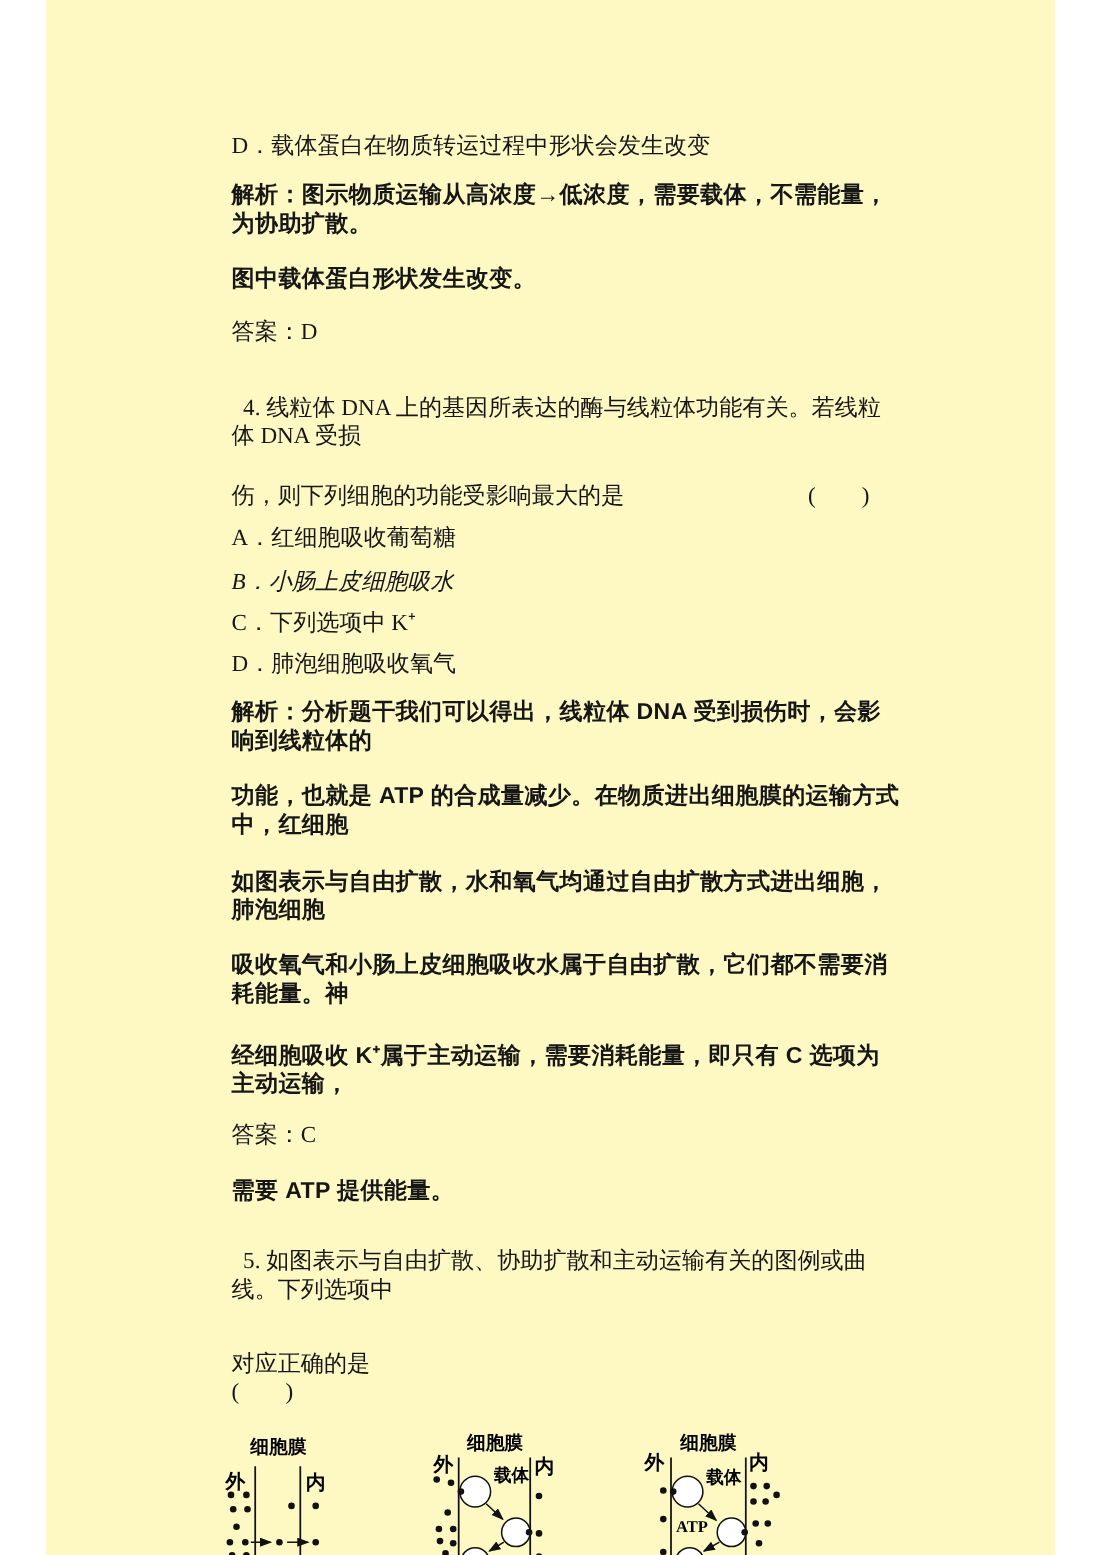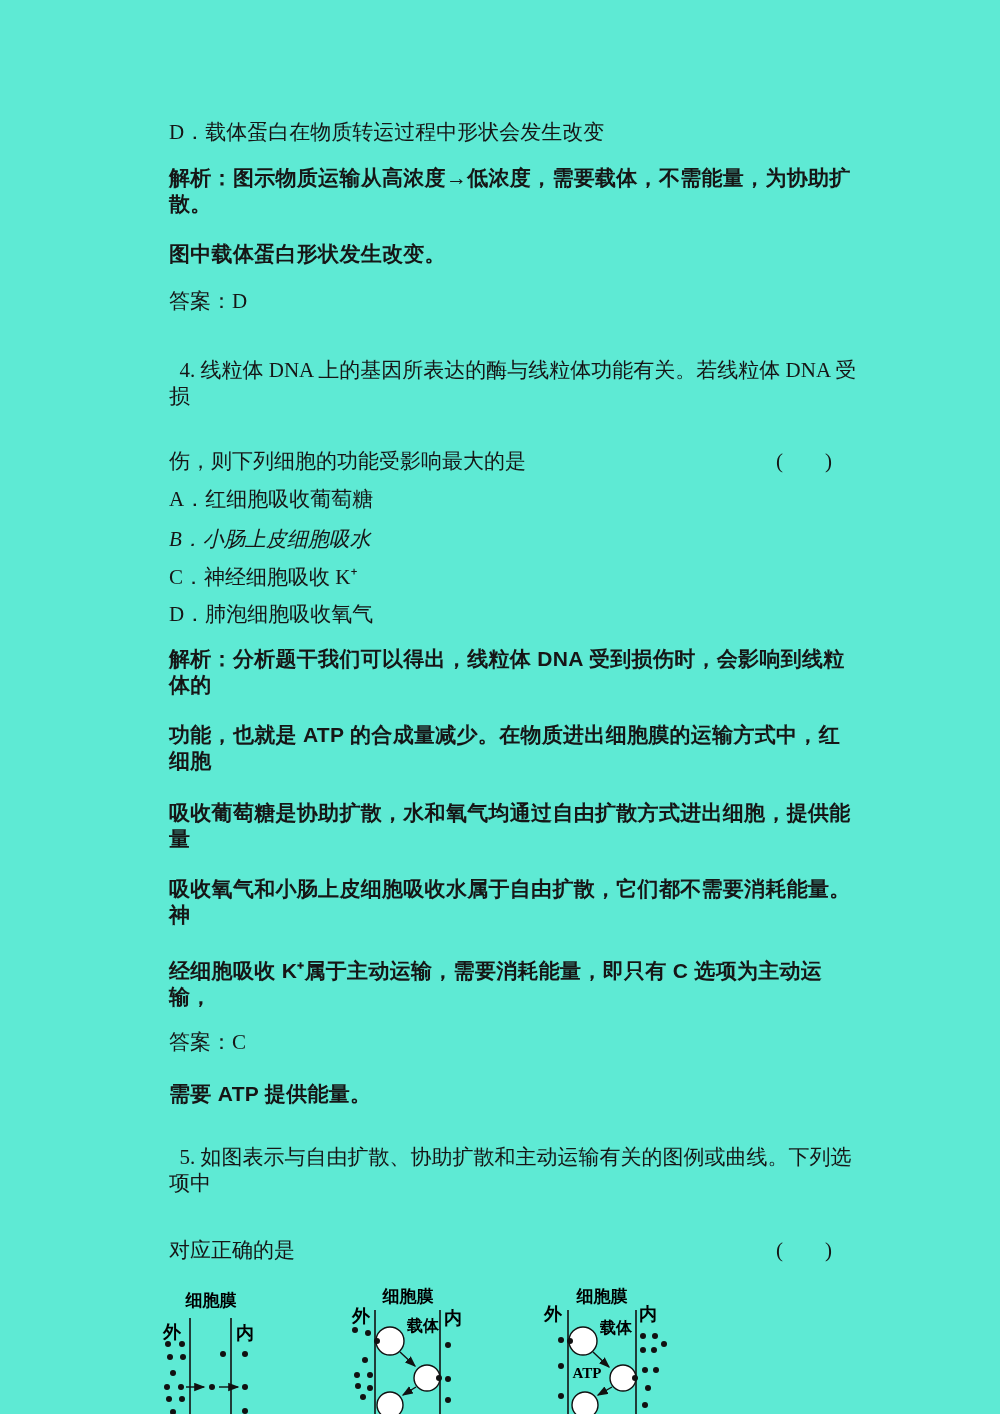--- a/index.html
+++ b/index.html
@@ -1,38 +1,38 @@
 <!DOCTYPE html>
 <html><head>
 <meta charset="utf-8">
 <style>
   * { margin: 0; padding: 0; box-sizing: border-box; }
   html, body { background: #ffffff; }
   .page {
-    width: 1000px; height: 1414px;
-    background: #5eead4;
+    width: 917px; height: 1414px;
+    background: #fef9c3;
     color: #161616;
     position: relative;
     overflow: hidden;
     font-family: "Liberation Serif", serif;
     margin: 0 auto;
   }
   .content { padding: 119px 140px 0 169px; }
   .line { font-size: 21px; line-height: 26px; white-space: pre-wrap; }
   .serif { font-family: "Liberation Serif", serif; }
   .ana {
     font-family: "Liberation Sans", sans-serif;
     font-weight: 700;
     letter-spacing: 0.3px;
   }
   .qnum { display: inline-block; width: 21px; margin-left: -21px; }
   .flexline { display: flex; justify-content: space-between; align-items: baseline; }
   .bracket { margin-right: 28px; white-space: pre; }
-  .mt11 { margin-top: 11px; } .mt12 { margin-top: 12px; } .mt13 { margin-top: 13px; }
-  .mt14 { margin-top: 14px; font-style: italic; } .mt15 { margin-top: 15px; } .mt17 { margin-top: 17px; }
+  .mt11 { margin-top: 11px; } .mt12 { margin-top: 12px; } .mt13 { margin-top: 2px; }
+  .mt14 { margin-top: 14px; font-style: italic; } .mt15 { margin-top: 15px; flex-direction: column; } .mt17 { margin-top: 17px; }
   .mt19 { margin-top: 19px; } .mt20 { margin-top: 20px; } .mt21 { margin-top: 21px; }
   .mt24 { margin-top: 24px; } .mt26 { margin-top: 26px; } .mt30 { margin-top: 30px; }
   .diagram-row { display: flex; margin-left: -19px; }
   .diagram-row svg { display: block; flex: 0 0 auto; }
   .dia-title { font: bold 17px "Liberation Serif", serif; }
   .dia-side  { font: bold 18px "Liberation Serif", serif; }
   .dia-sub   { font: bold 16px "Liberation Serif", serif; }
   .dia-atp   { font: bold 15px "Liberation Serif", serif; }
   .dia-num   { font: 24px "Liberation Serif", serif; }
   .mem { stroke: #111; stroke-width: 1.6; }
@@ -53,26 +53,26 @@
 
     <div class="line serif mt17">
       <span class="qnum">4.</span><span>线粒体 DNA 上的基因所表达的酶与线粒体功能有关。若线粒体 DNA 受损</span>
     </div>
     <div class="line serif mt13 flexline">
       <span>伤，则下列细胞的功能受影响最大的是</span>
       <span class="bracket">(　　)</span>
     </div>
     <div class="line serif mt12">A．红细胞吸收葡萄糖</div>
     <div class="line serif mt14">B．小肠上皮细胞吸水</div>
-    <div class="line serif mt12">C．神经细胞吸收 K⁺</div>
+    <div class="line serif mt12">C．下列选项中 K⁺</div>
     <div class="line serif mt11">D．肺泡细胞吸收氧气</div>
 
     <div class="line ana mt19">解析：分析题干我们可以得出，线粒体 DNA 受到损伤时，会影响到线粒体的</div>
     <div class="line ana mt24">功能，也就是 ATP 的合成量减少。在物质进出细胞膜的运输方式中，红细胞</div>
-    <div class="line ana mt26">吸收葡萄糖是协助扩散，水和氧气均通过自由扩散方式进出细胞，提供能量</div>
+    <div class="line ana mt26">如图表示与自由扩散，水和氧气均通过自由扩散方式进出细胞，肺泡细胞</div>
     <div class="line ana mt24">吸收氧气和小肠上皮细胞吸收水属于自由扩散，它们都不需要消耗能量。神</div>
     <div class="line ana mt30">经细胞吸收 K⁺属于主动运输，需要消耗能量，即只有 C 选项为主动运输，</div>
     <div class="line serif mt19">答案：C</div>
     <div class="line ana mt26">需要 ATP 提供能量。</div>
 
     <div class="line serif mt11">
       <span class="qnum">5.</span><span>如图表示与自由扩散、协助扩散和主动运输有关的图例或曲线。下列选项中</span>
     </div>
     <div class="line serif mt15 flexline">
       <span>对应正确的是</span>

